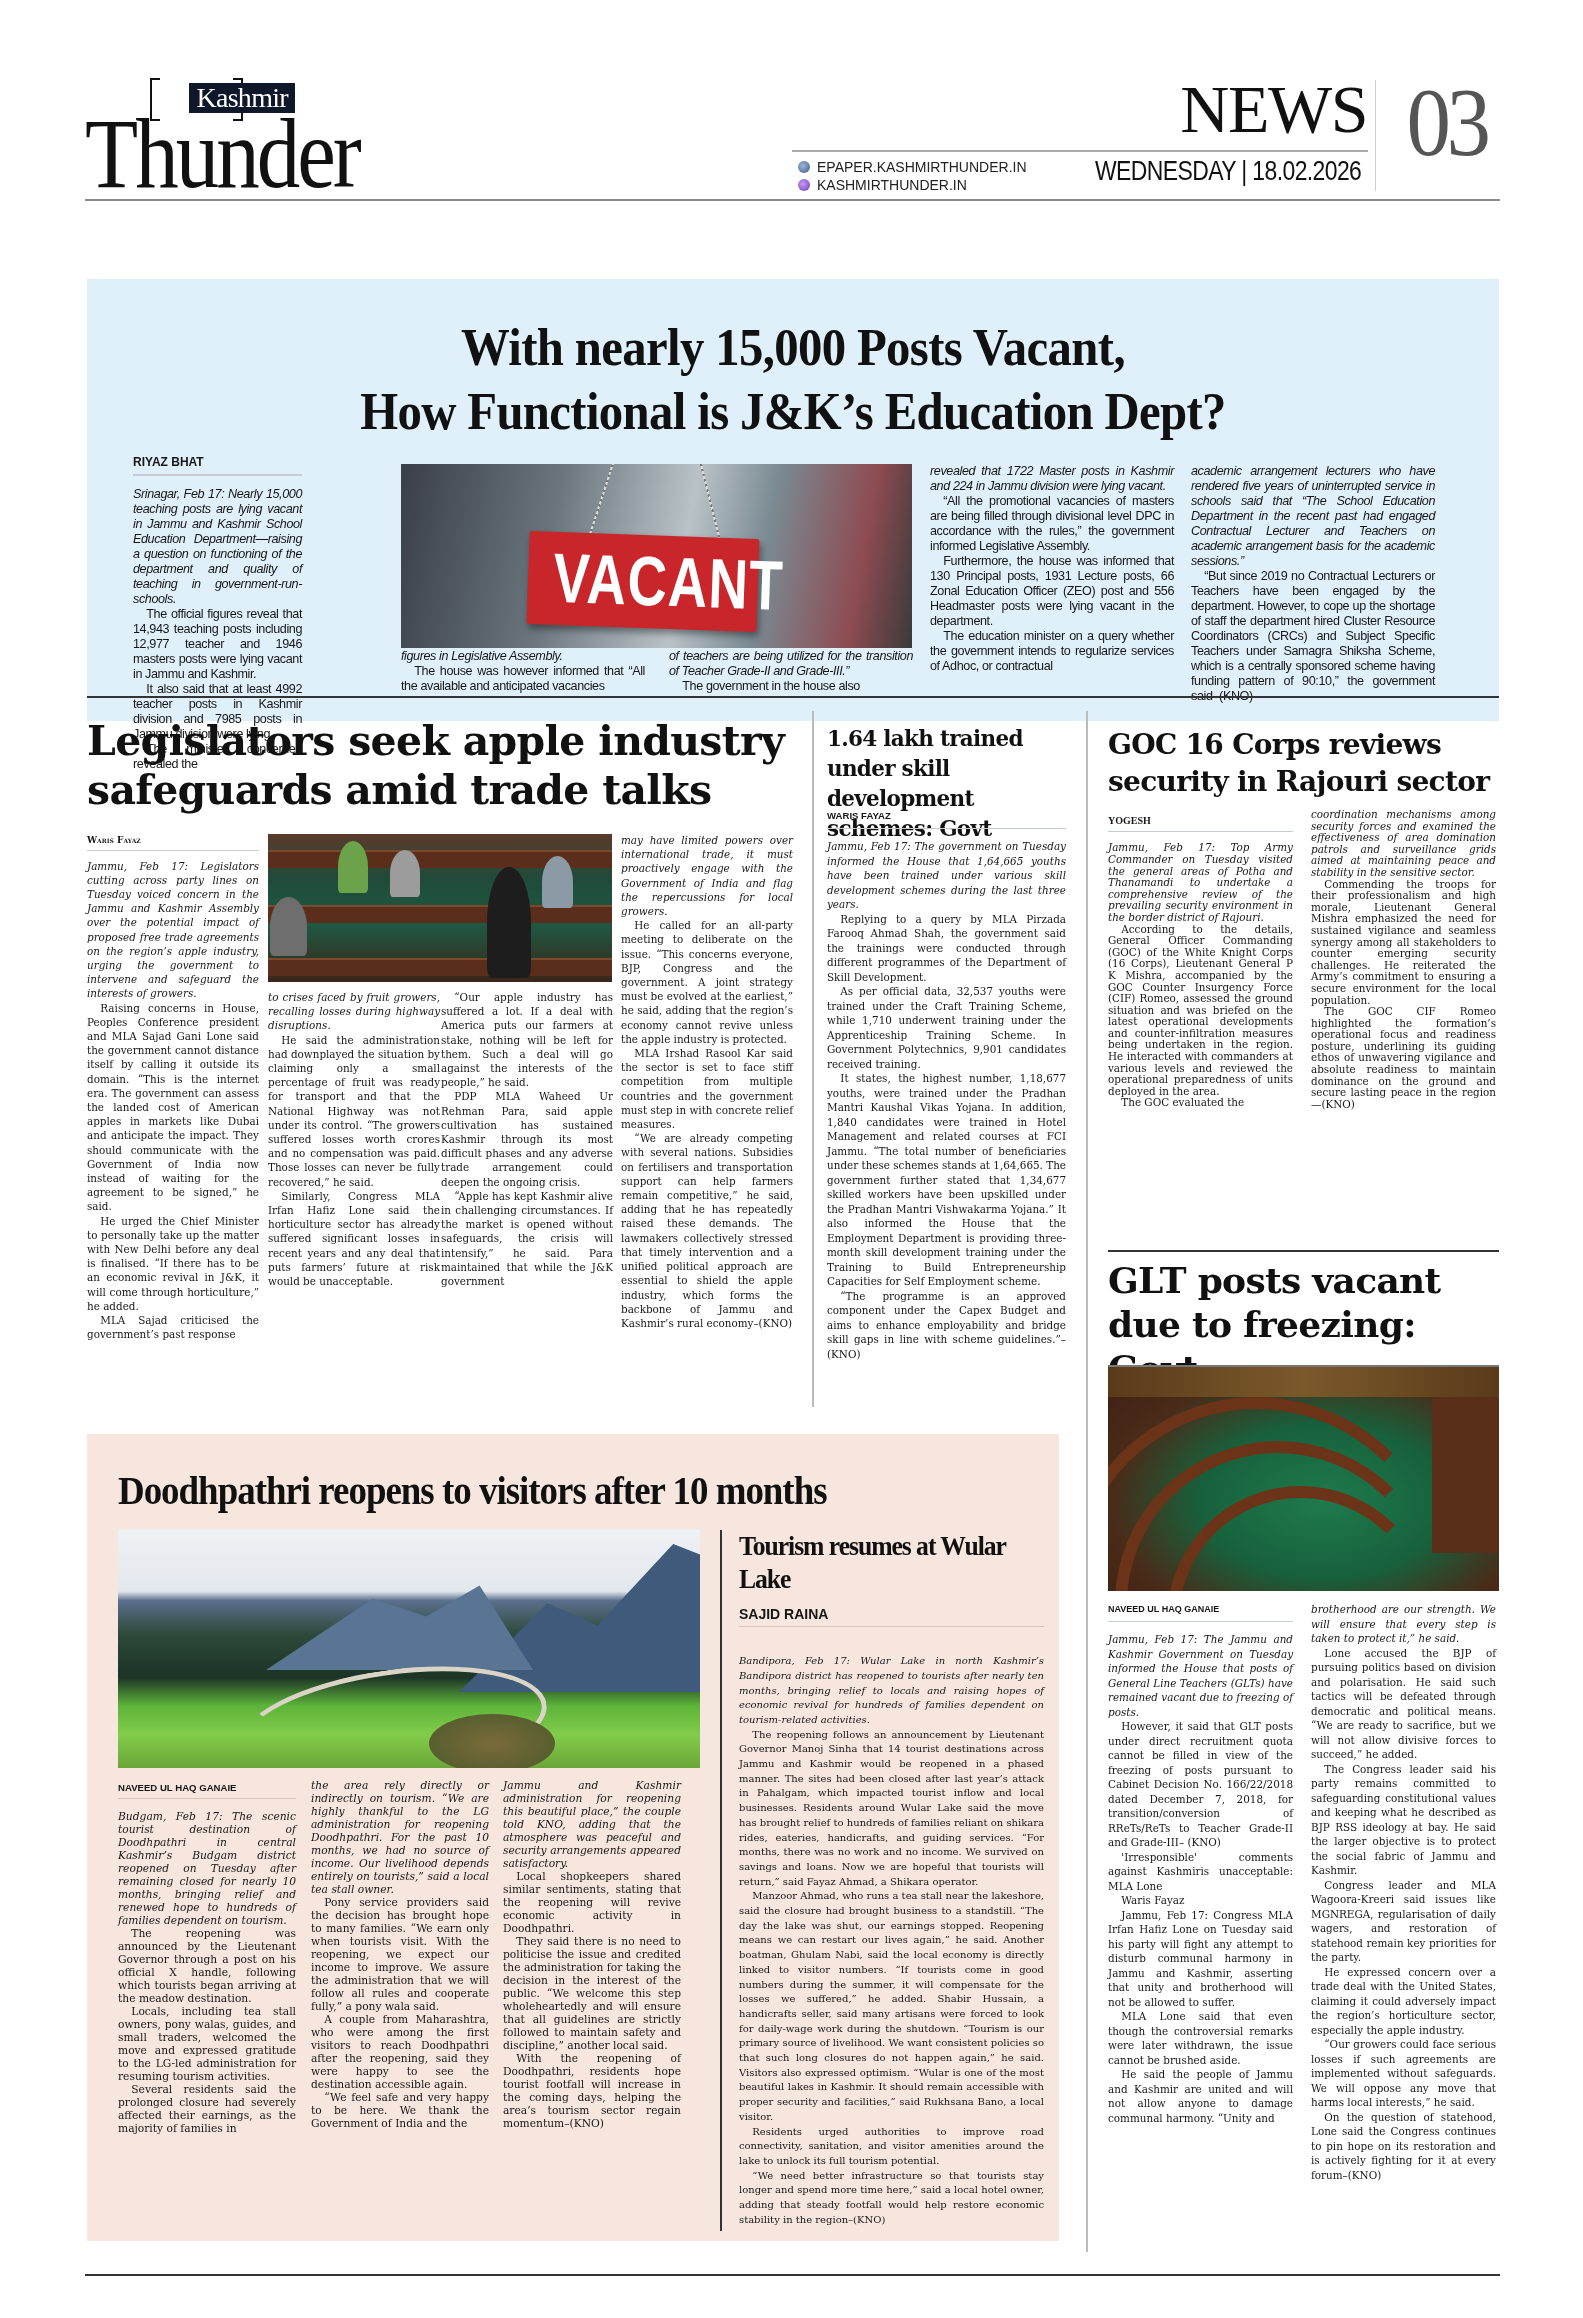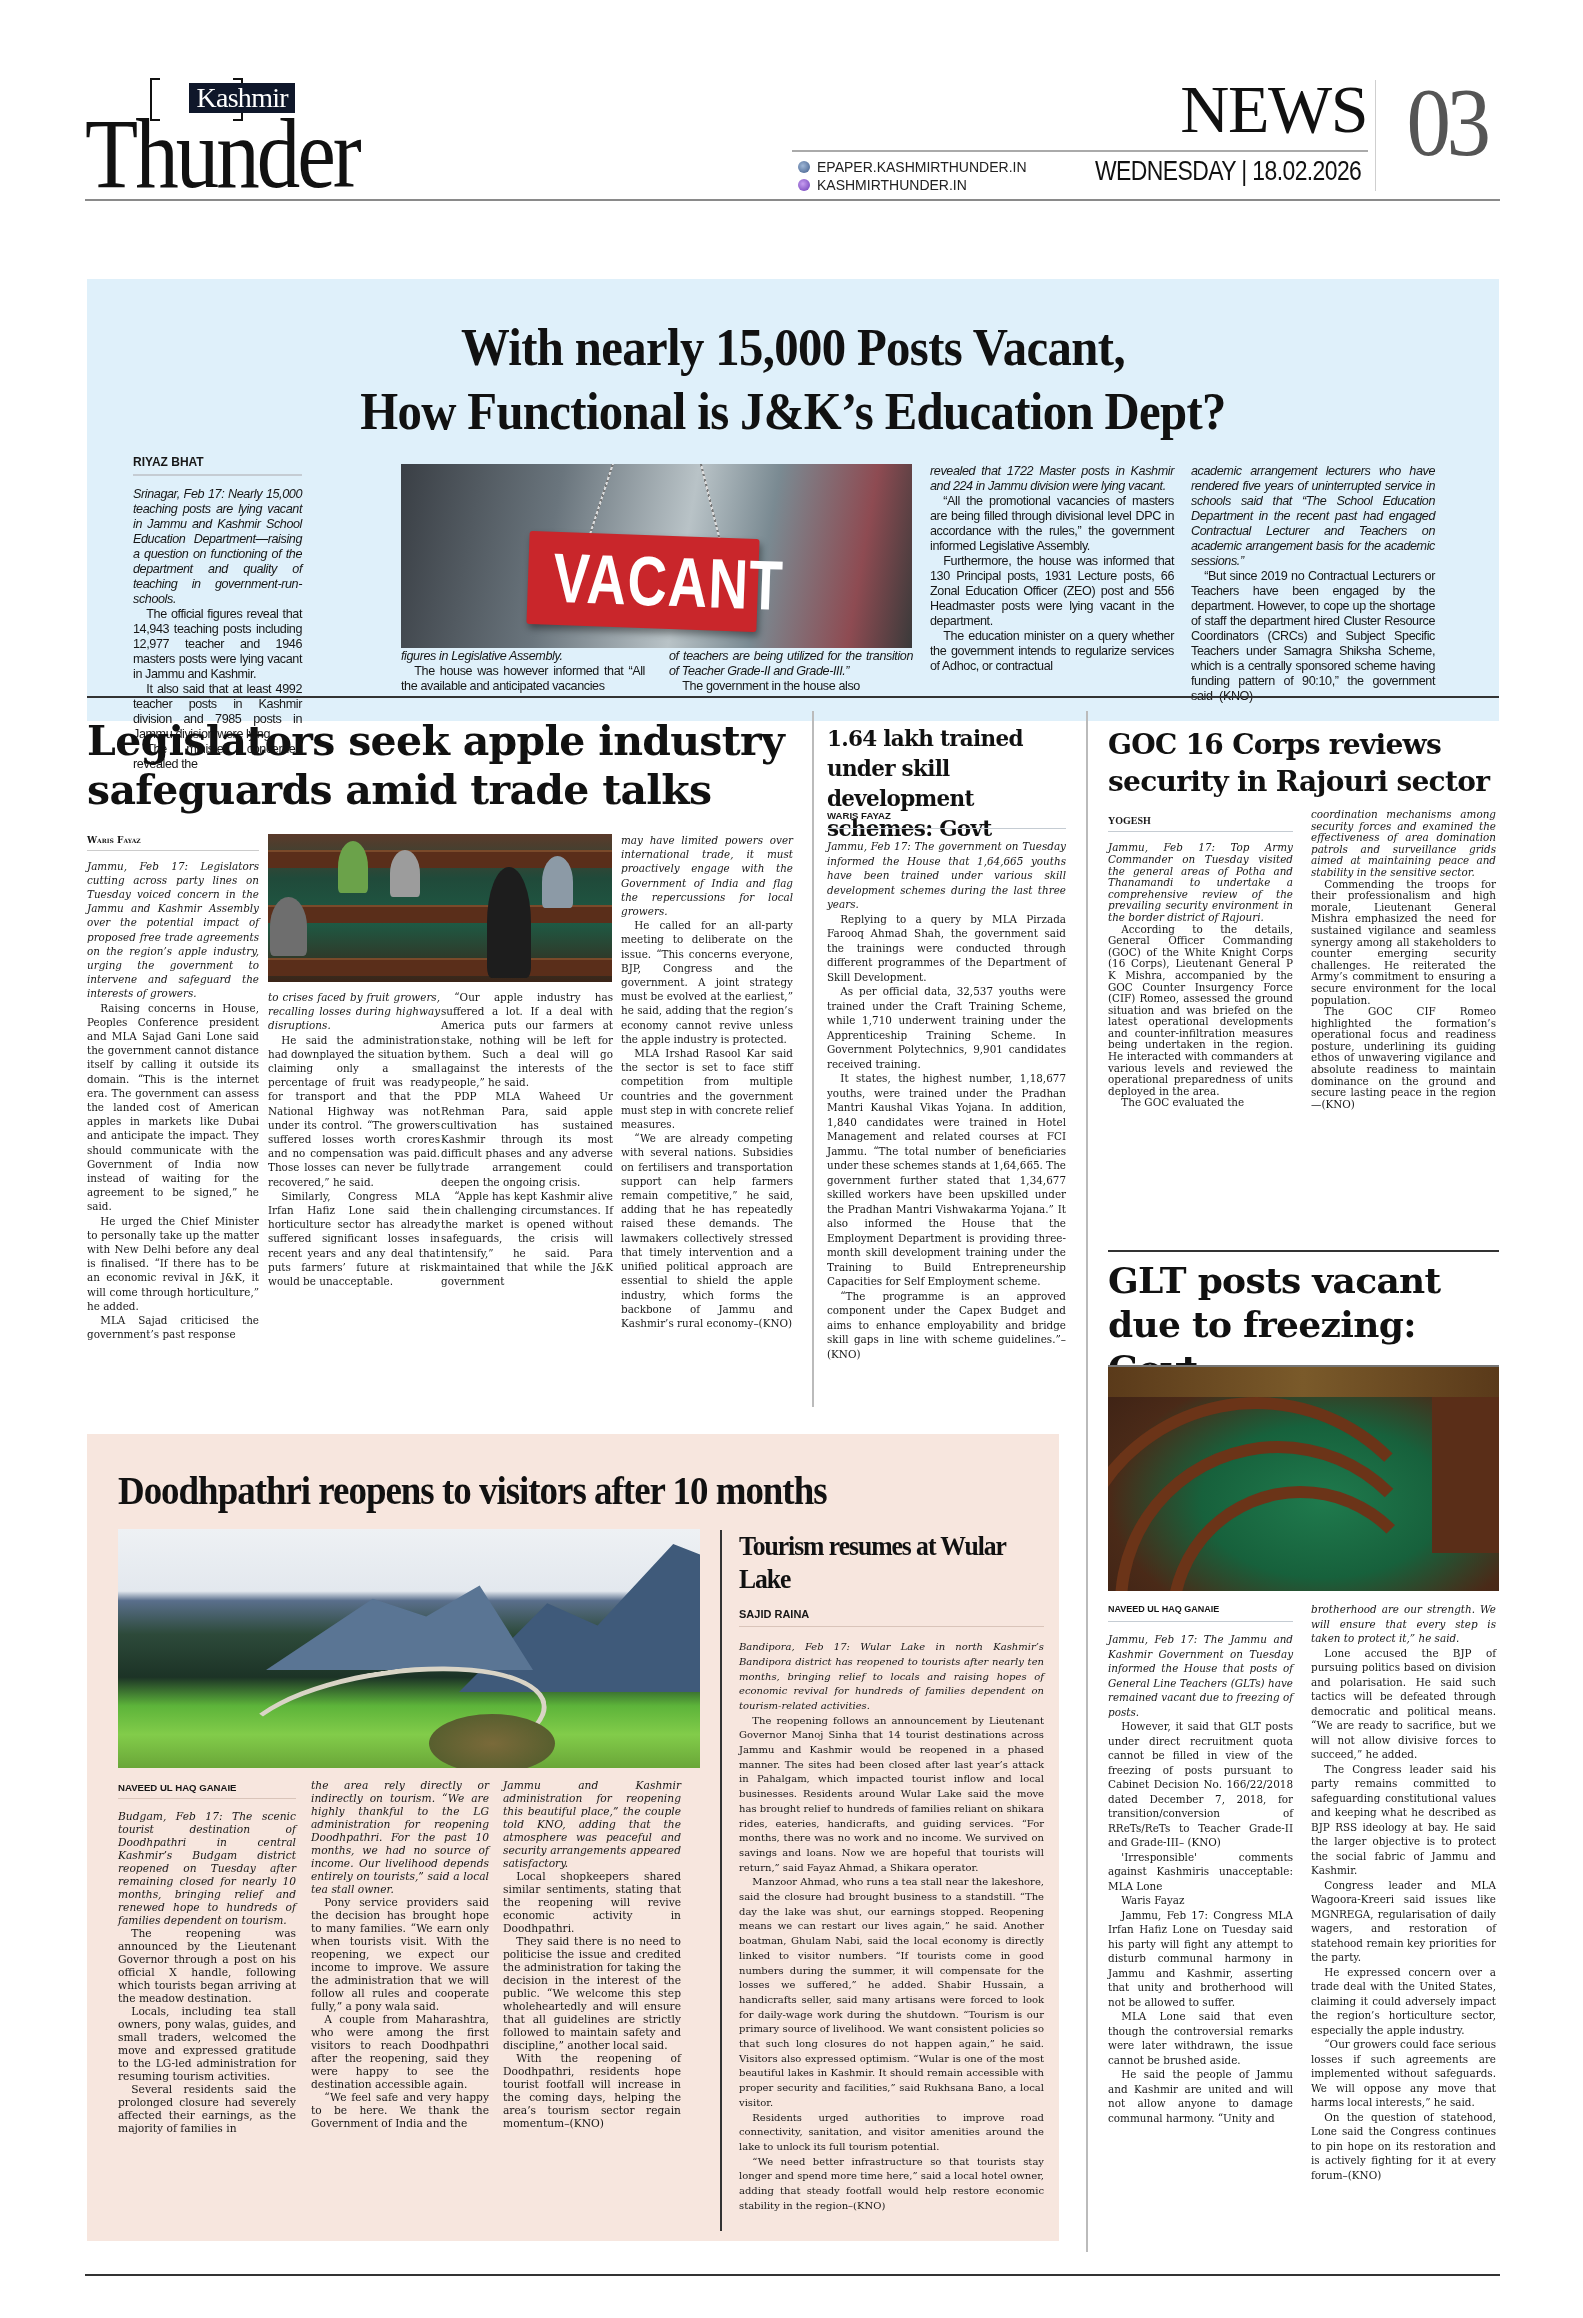--- a/index.html
+++ b/index.html
@@ -292,21 +292,21 @@
   <div class="col c3">
     <p class="first">Jammu and Kashmir administration for reopening this beautiful place,” the couple told KNO, adding that the atmosphere was peaceful and security arrangements appeared satisfactory.</p>
     <p>Local shopkeepers shared similar sentiments, stating that the reopening will revive economic activity in Doodhpathri.</p>
     <p>They said there is no need to politicise the issue and credited the administration for taking the decision in the interest of the public. “We welcome this step wholeheartedly and will ensure that all guidelines are strictly followed to maintain safety and discipline,” another local said.</p>
     <p>With the reopening of Doodhpathri, residents hope tourist footfall will increase in the coming days, helping the area’s tourism sector regain momentum–(KNO)</p>
   </div>
 
   <div class="tour-vrule"></div>
   <h2 class="h-serif wular-head">Tourism resumes at Wular Lake</h2>
   <div class="col wular">
-    <div class="byline" style="font-size:11px;border-bottom-width:1.5px;border-color:#d9c4b9;margin-bottom:13px;">SAJID RAINA</div>
+    <div class="byline" style="font-size:14px;border-bottom-width:1.5px;border-color:#d9c4b9;margin-bottom:27px;">SAJID RAINA</div>
     <p class="first">Bandipora, Feb 17: Wular Lake in north Kashmir’s Bandipora district has reopened to tourists after nearly ten months, bringing relief to locals and raising hopes of economic revival for hundreds of families dependent on tourism-related activities.</p>
     <p>The reopening follows an announcement by Lieutenant Governor Manoj Sinha that 14 tourist destinations across Jammu and Kashmir would be reopened in a phased manner. The sites had been closed after last year’s attack in Pahalgam, which impacted tourist inflow and local businesses. Residents around Wular Lake said the move has brought relief to hundreds of families reliant on shikara rides, eateries, handicrafts, and guiding services. “For months, there was no work and no income. We survived on savings and loans. Now we are hopeful that tourists will return,” said Fayaz Ahmad, a Shikara operator.</p>
     <p>Manzoor Ahmad, who runs a tea stall near the lakeshore, said the closure had brought business to a standstill. “The day the lake was shut, our earnings stopped. Reopening means we can restart our lives again,” he said. Another boatman, Ghulam Nabi, said the local economy is directly linked to visitor numbers. “If tourists come in good numbers during the summer, it will compensate for the losses we suffered,” he added. Shabir Hussain, a handicrafts seller, said many artisans were forced to look for daily-wage work during the shutdown. “Tourism is our primary source of livelihood. We want consistent policies so that such long closures do not happen again,” he said. Visitors also expressed optimism. “Wular is one of the most beautiful lakes in Kashmir. It should remain accessible with proper security and facilities,” said Rukhsana Bano, a local visitor.</p>
     <p>Residents urged authorities to improve road connectivity, sanitation, and visitor amenities around the lake to unlock its full tourism potential.</p>
     <p>“We need better infrastructure so that tourists stay longer and spend more time here,” said a local hotel owner, adding that steady footfall would help restore economic stability in the region–(KNO)</p>
   </div>
 </section>
 
 <div class="footer-rule"></div>
 

